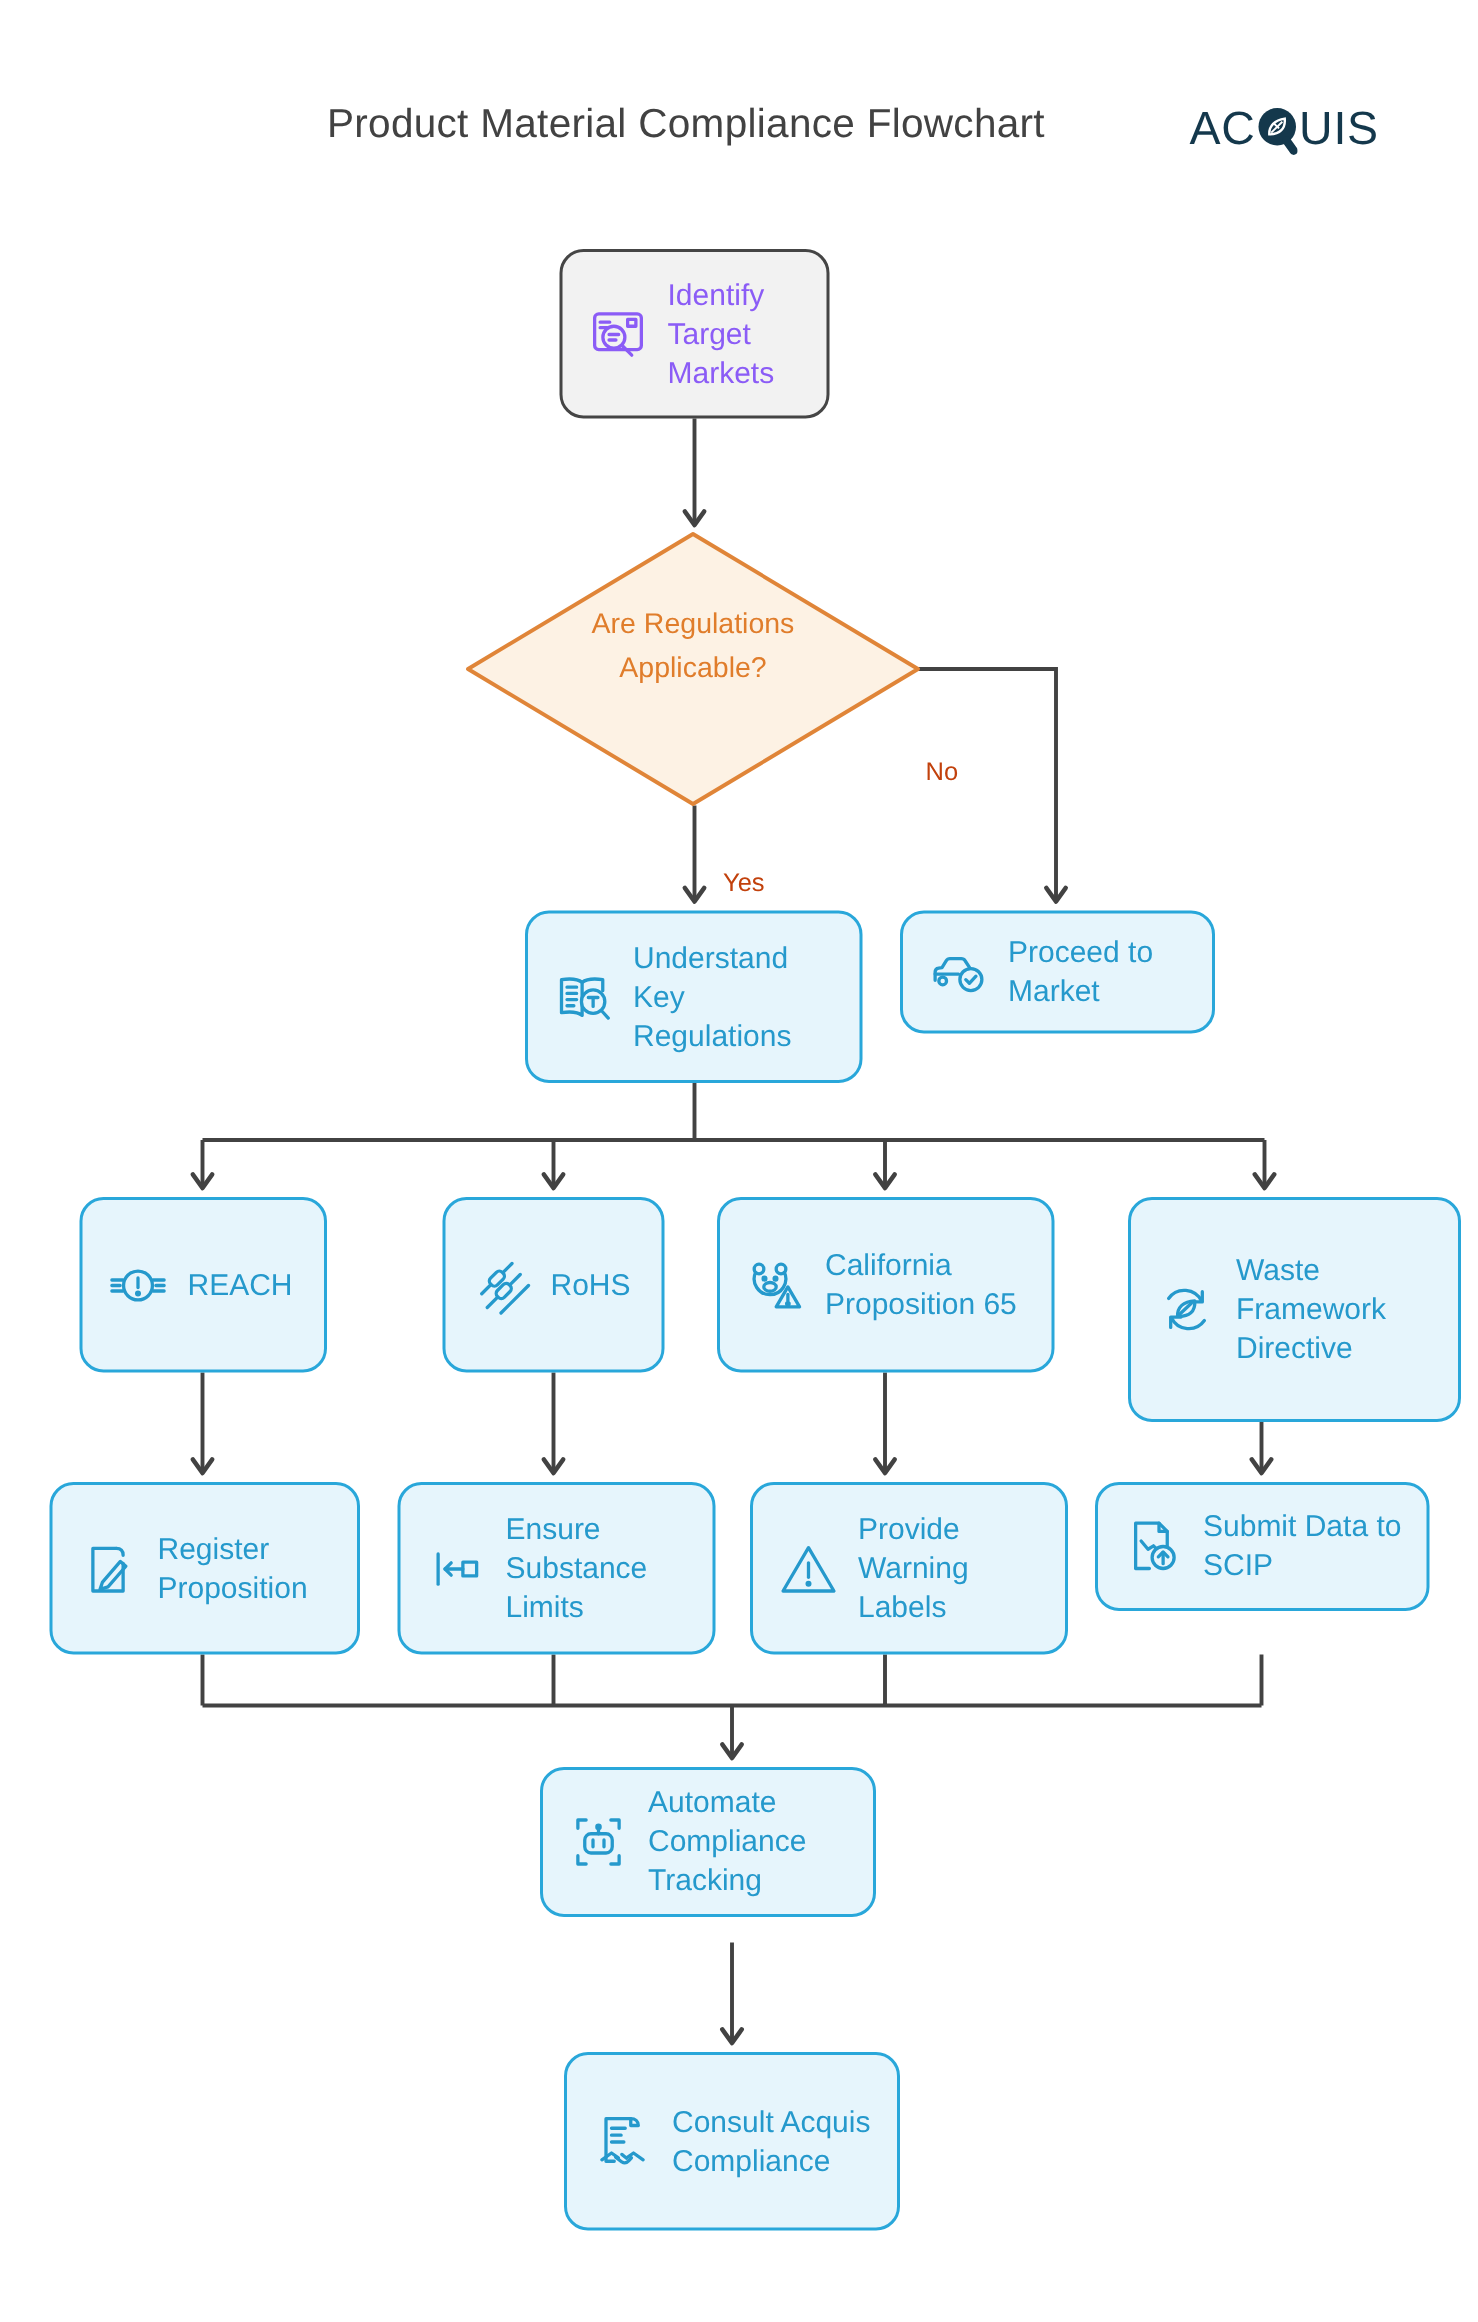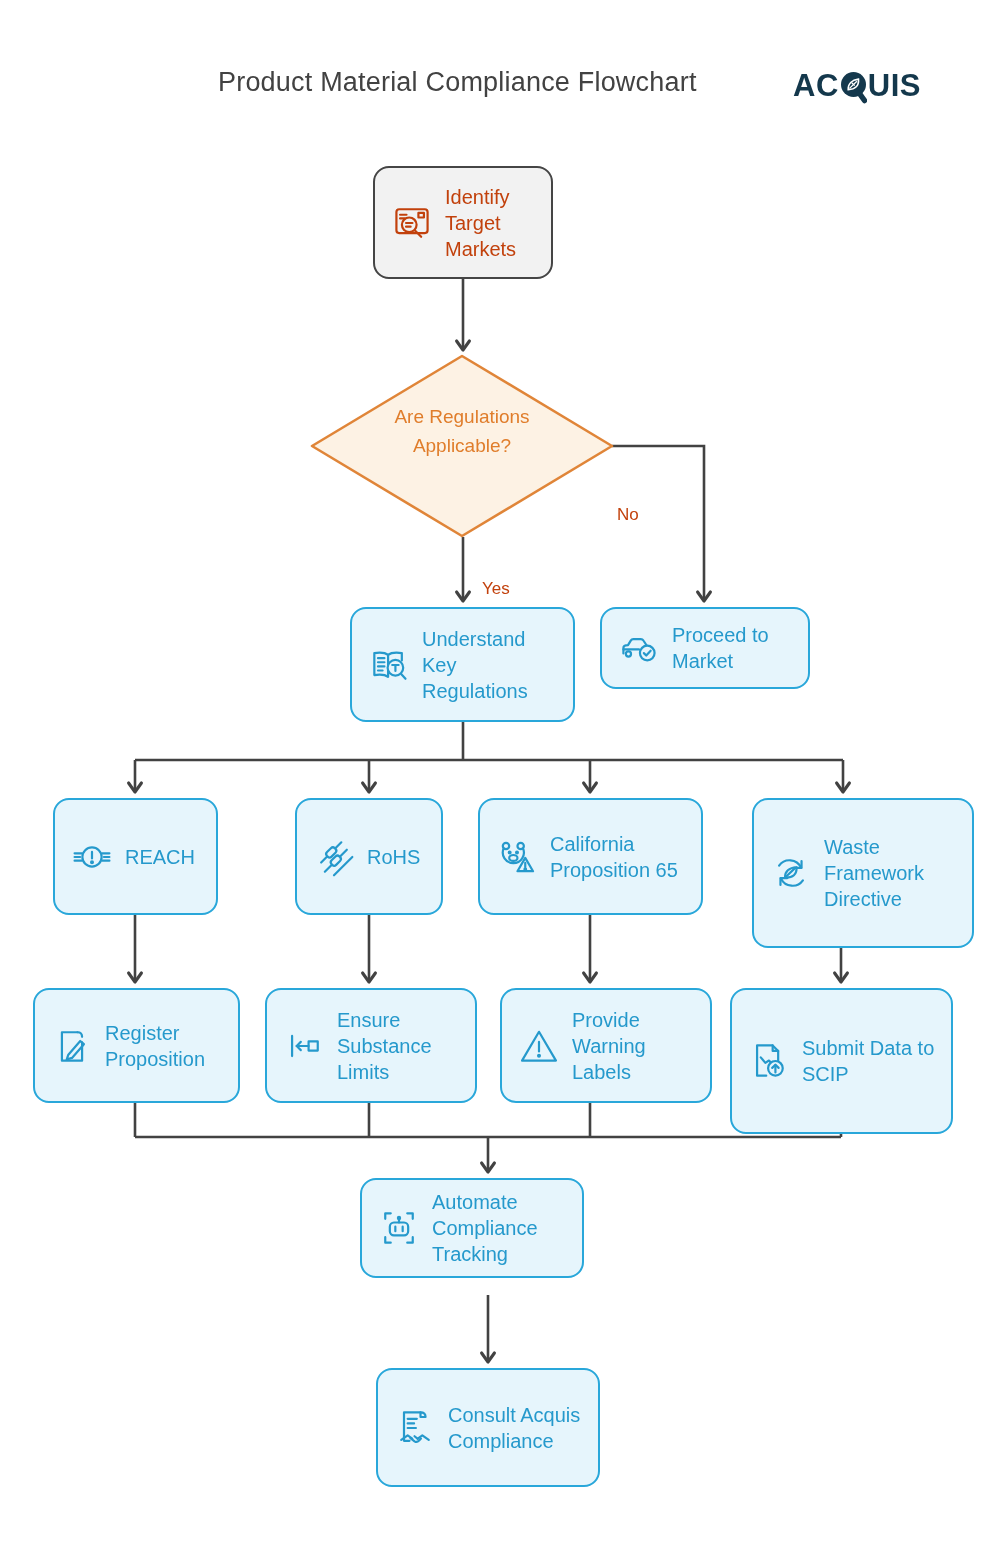--- a/index.html
+++ b/index.html
@@ -1,29 +1,29 @@
 <!DOCTYPE html>
 <html><head>
 <meta charset="utf-8">
 <style>
   html,body{margin:0;padding:0;background:#ffffff;}
   body{width:985px;height:1548px;font-family:"Liberation Sans",sans-serif;}
   .canvas{position:relative;width:985px;height:1548px;background:#fff;overflow:hidden;}
 
   .title{position:absolute;left:218px;top:67px;font-size:27px;color:#424242;letter-spacing:.2px;}
   .logo{position:absolute;left:793px;top:68px;display:inline-flex;
-        font-size:31px;font-weight:700;color:#14384c;letter-spacing:.5px;}
+        font-size:31px;font-weight:400;color:#14384c;letter-spacing:.5px;}
   .logo svg{margin:3px 1px 0 1px;display:block;}
 
   svg.wires{position:absolute;left:0;top:0;z-index:1;}
 
   .node{position:absolute;z-index:2;display:flex;align-items:center;gap:11px;
         box-sizing:border-box;border-radius:16px;padding:8px 12px 8px 15px;}
   .node.blue{background:#e6f5fc;border:2.5px solid #29a7da;color:#2599cc;}
-  .node.gray{background:#f2f2f2;border:2.5px solid #454545;color:#c2410c;}
+  .node.gray{background:#f2f2f2;border:2.5px solid #454545;color:#8b5cf6;}
   .node .icon{flex:0 0 auto;display:flex;}
   .node .icon svg{width:44px;height:44px;}
   .node .label{font-size:20px;line-height:1.3;}
 
   .decision-text{position:absolute;z-index:2;left:362px;top:402px;width:200px;
         text-align:center;font-size:19px;line-height:1.55;color:#e07d2b;}
   .edge-label{position:absolute;z-index:2;font-size:17px;color:#c2410c;margin-top:41px;}
   .edge-label.yes{left:482px;top:538px;}
   .edge-label.no{left:617px;top:464px;}
 </style>
@@ -202,21 +202,21 @@
     <span class="icon">
       <svg viewBox="0 0 48 48" fill="none" stroke="currentColor" stroke-width="2.4" stroke-linecap="round" stroke-linejoin="round">
         <path d="M24 8.5L42.5 40h-37z"></path>
         <path d="M24 19.5v10.5"></path>
         <circle cx="24" cy="34.7" r="1" fill="currentColor"></circle>
       </svg>
     </span>
     <span class="label">Provide Warning Labels</span>
   </div>
 
-  <div class="node blue" style="left:730px;top:988px;width:223px;height:146px">
+  <div class="node blue" style="left:730px;top:988px;width:223px;height:86px">
     <span class="icon">
       <svg viewBox="0 0 48 48" fill="none" stroke="currentColor" stroke-width="2.4" stroke-linecap="round" stroke-linejoin="round">
         <path d="M34 24V13l-6-6H11v33h10"></path>
         <path d="M28 7v6h6"></path>
         <path d="M15 20l5 6 4-2.5 4 4"></path>
         <path d="M15 20v6h6" transform="translate(0,0)" opacity="0"></path>
         <circle cx="31" cy="32" r="8" fill="#e6f5fc"></circle>
         <path d="M31 36.5v-8"></path>
         <path d="M27.5 31.5L31 28l3.5 3.5"></path>
       </svg>

